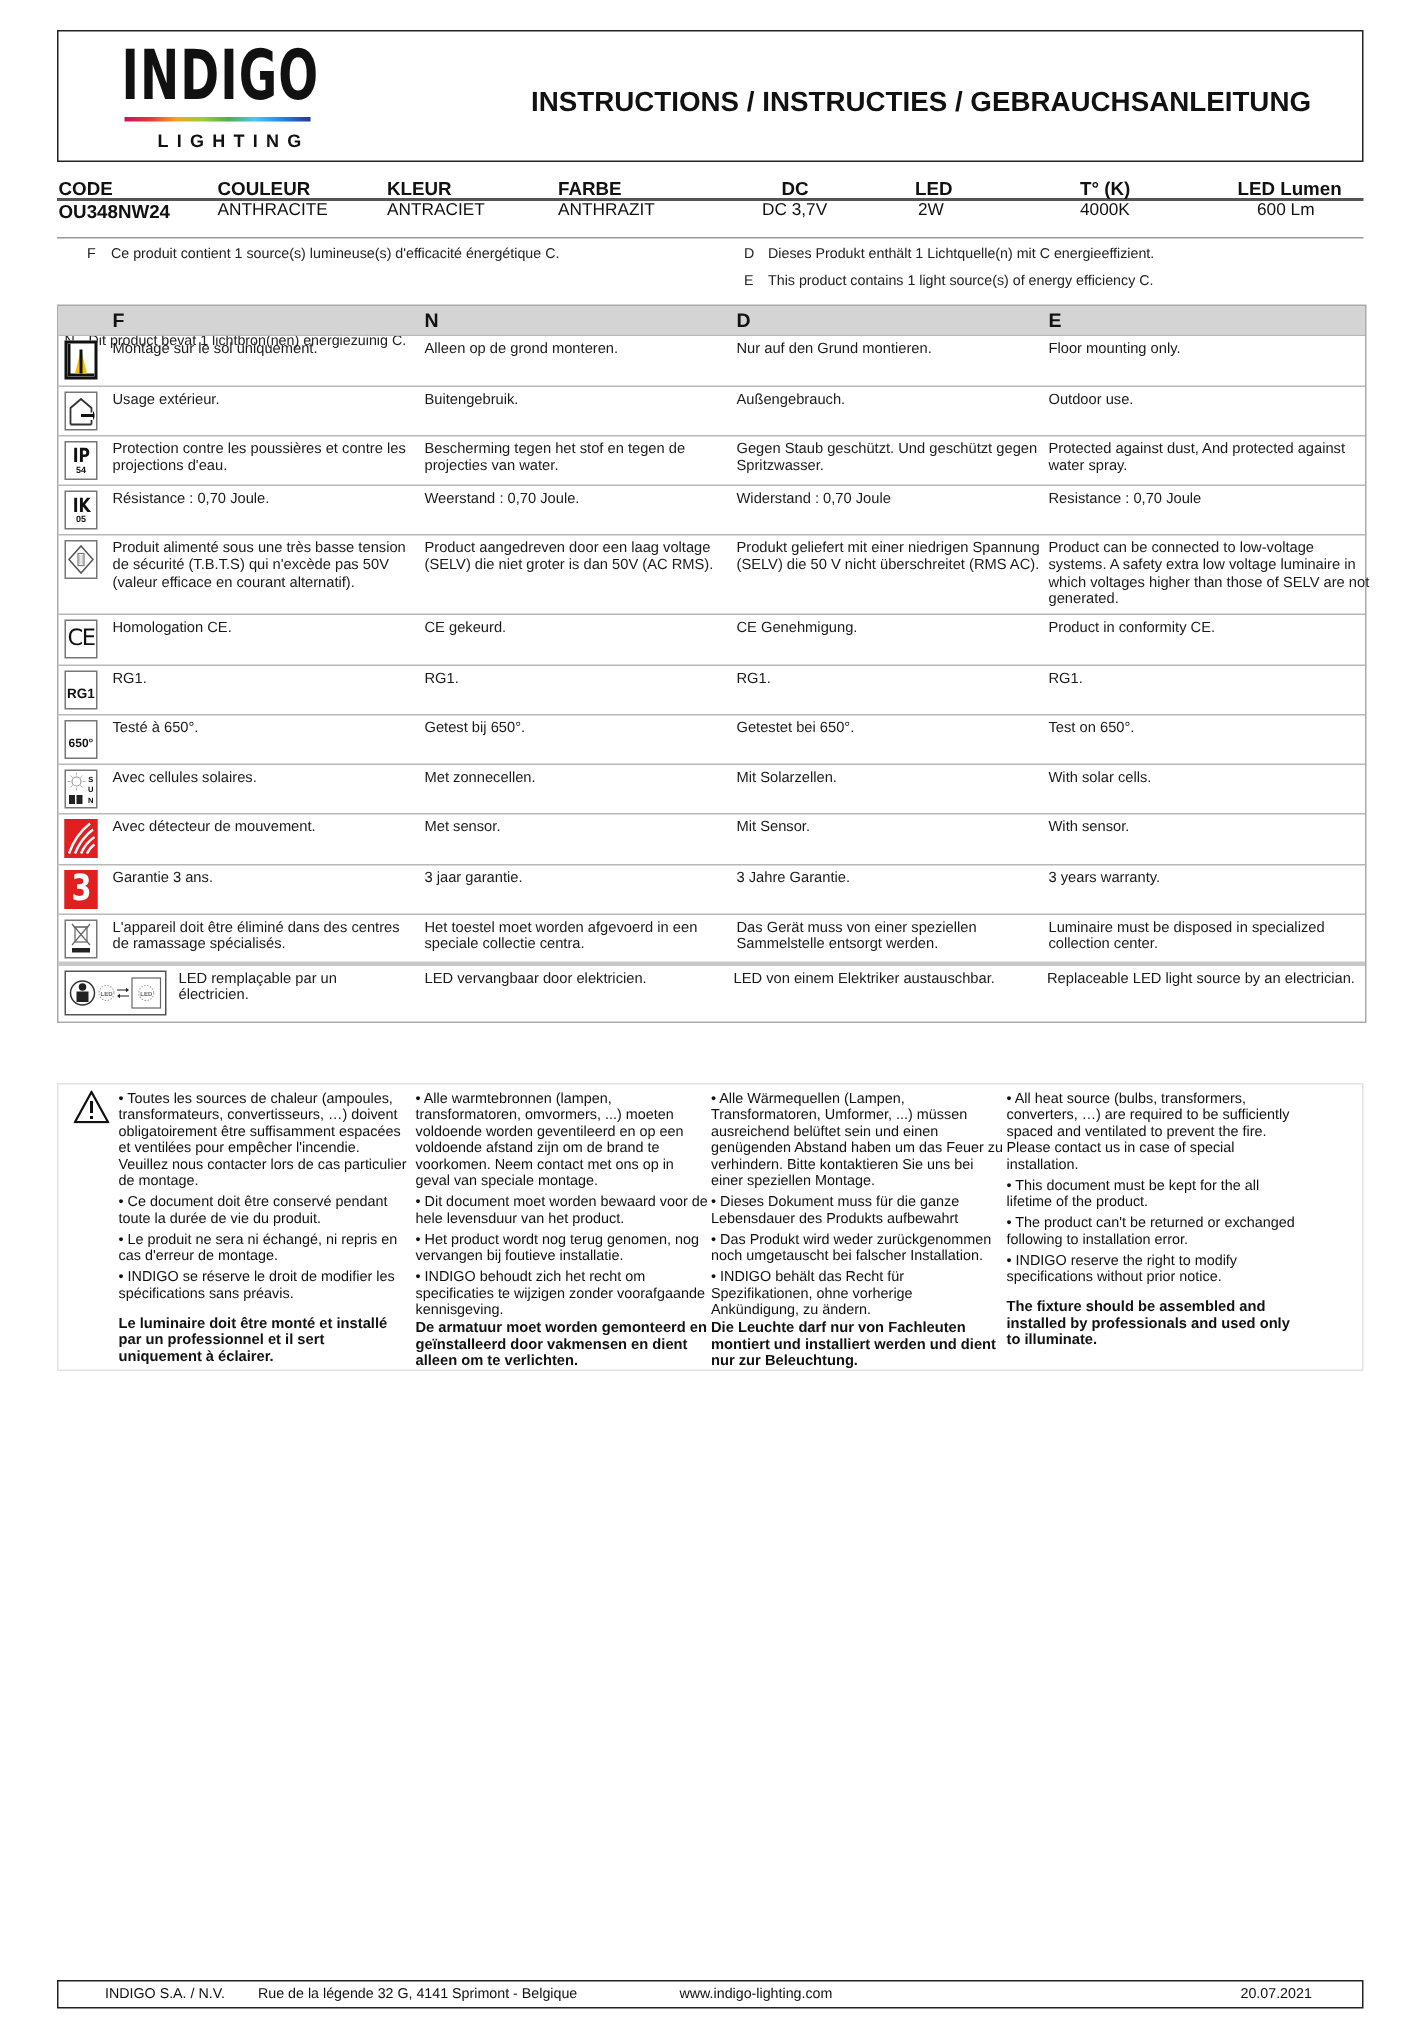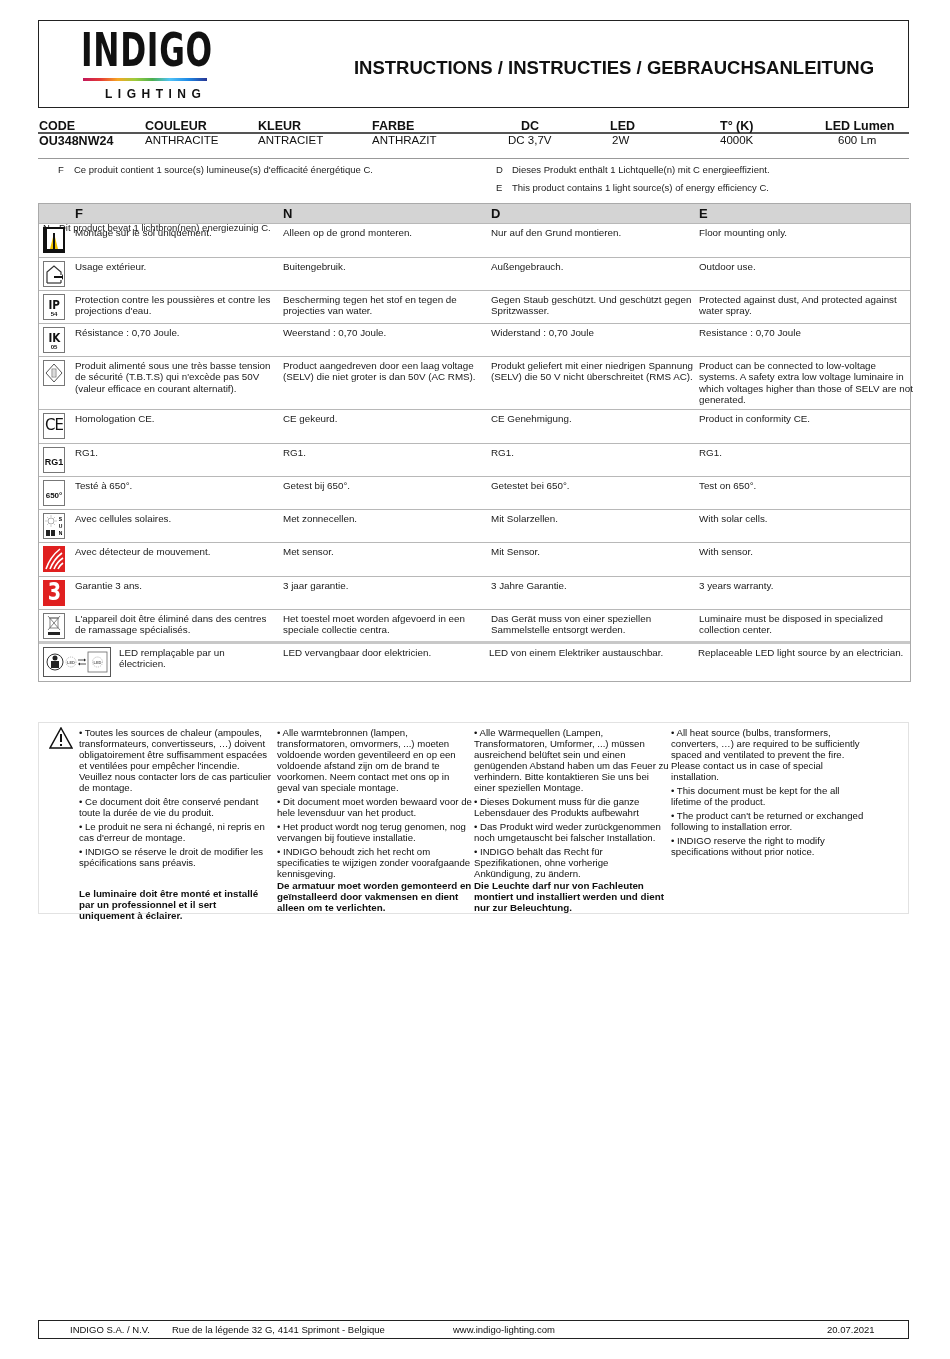--- a/index.html
+++ b/index.html
@@ -334,21 +334,21 @@
         <rect x="11" y="7" width="2" height="8" fill="#111"></rect>
         <rect x="11" y="17" width="2" height="2" fill="#111"></rect>
       </svg>
   </div>
 
   <div class="wcol" style="left:40px; width:195px;">
     <p>• Toutes les sources de chaleur (ampoules, transformateurs, convertisseurs, …) doivent obligatoirement être suffisamment espacées et ventilées  pour empêcher l'incendie. Veuillez nous contacter lors de cas particulier de montage.</p>
     <p>• Ce document doit être conservé pendant toute la durée de vie du produit.</p>
     <p>• Le produit ne sera ni échangé, ni repris en cas d'erreur de montage.</p>
     <p>• INDIGO se réserve le droit de modifier les spécifications sans préavis.</p>
-    <p class="bold" style="margin-top:20px">Le luminaire doit être monté et installé par un professionnel et il sert uniquement à éclairer.</p>
+    <p class="bold" style="margin-top:9px">Le luminaire doit être monté et installé par un professionnel et il sert uniquement à éclairer.</p>
   </div>
 
   <div class="wcol" style="left:238px; width:195px;">
     <p>• Alle warmtebronnen (lampen, transformatoren, omvormers, ...) moeten voldoende worden geventileerd en op een voldoende afstand zijn om de brand te voorkomen. Neem contact met ons op in geval van speciale montage.</p>
     <p>• Dit document moet worden bewaard voor de hele levensduur van het product.</p>
     <p>• Het product wordt nog terug genomen, nog vervangen bij foutieve installatie.</p>
     <p>• INDIGO behoudt zich het recht om specificaties te wijzigen zonder voorafgaande kennisgeving.</p>
     <p class="bold tight">De armatuur moet worden gemonteerd en geïnstalleerd door vakmensen en dient alleen om te verlichten.</p>
   </div>
 
@@ -358,20 +358,21 @@
     <p>• Das Produkt wird weder zurückgenommen noch umgetauscht bei falscher Installation.</p>
     <p>• INDIGO  behält das Recht für Spezifikationen, ohne vorherige Ankündigung, zu ändern.</p>
     <p class="bold tight">Die Leuchte darf nur von Fachleuten montiert und installiert werden und dient nur zur Beleuchtung.</p>
   </div>
 
   <div class="wcol" style="left:632px; width:200px;">
     <p>• All heat source (bulbs, transformers, converters, …) are required to be sufficiently spaced and ventilated to prevent the fire. Please contact us in case of special installation.</p>
     <p>• This document must be kept for the all lifetime of the product.</p>
     <p>• The product can't be returned or exchanged following to installation error.</p>
     <p>• INDIGO reserve the right to modify specifications without prior notice.</p>
+    <p class="bold" style="margin-top:9px">The fixture should be assembled and installed by professionals and used only to illuminate.</p>
   </div>
 </div>
 
 <div class="footer">
   <span style="left:31px">INDIGO S.A. / N.V.</span>
   <span style="left:133px">Rue de la légende 32 G, 4141 Sprimont - Belgique</span>
   <span style="left:414px">www.indigo-lighting.com</span>
   <span style="left:788px">20.07.2021</span>
 </div>
 

